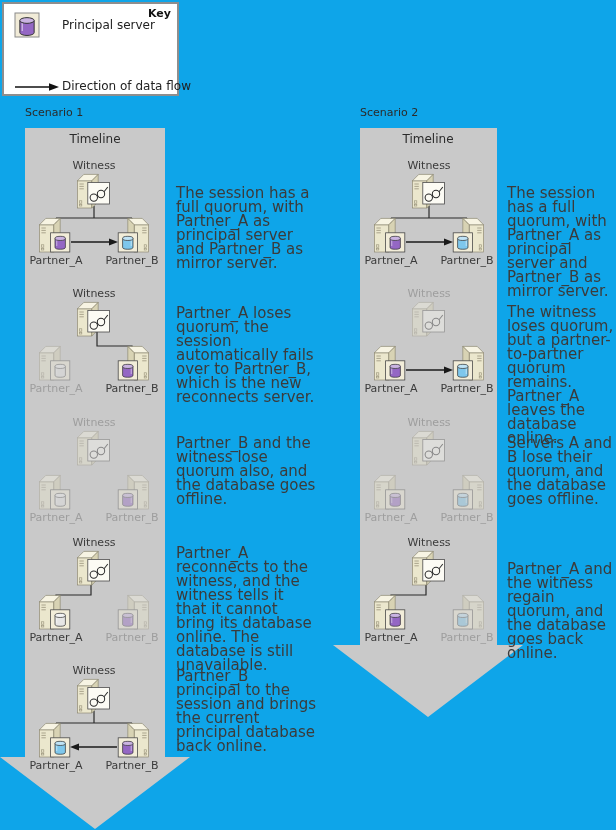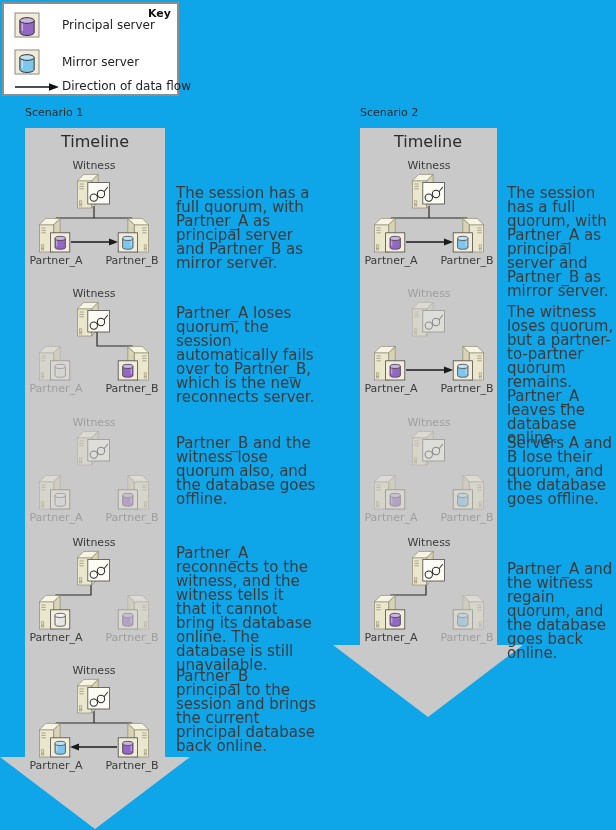--- a/index.html
+++ b/index.html
@@ -9,21 +9,21 @@
   
   .keybox{position:absolute;left:2px;top:2px;width:177px;height:94px;
           border:2px solid #8e8e8e;background:#fff;box-sizing:border-box;}
   .key-title{position:absolute;right:6px;top:3px;font-size:11px;font-weight:bold;color:#111;}
   .key-row{position:absolute;left:10px;height:26px;width:160px;}
   .key-row svg{position:absolute;left:0;top:0;}
   .key-label{position:absolute;left:48px;top:50%;transform:translateY(-50%);
              font-size:12px;color:#222;white-space:nowrap;}
   
   .scenario-title{position:absolute;font-size:11px;color:#2b2b2b;white-space:nowrap;}
-  .timeline-label{position:absolute;font-size:16px;color:#2b2b2b;text-align:center;}
+  .timeline-label{position:absolute;font-size:12px;color:#2b2b2b;text-align:center;}
   .caption{position:absolute;font-size:15px;line-height:14px;color:#3b3b3b;}
   
   svg.stage{position:absolute;overflow:visible;}
   .link{stroke:#2b2b2b;stroke-width:1.2;fill:none;}
   .flow{stroke:#1a1a1a;stroke-width:1.4;fill:none;}
   .lbl{font-size:11px;fill:#3b3b3b;font-family:"DejaVu Sans",sans-serif;}
   .lbl.faded{fill:#9e9e9e;}
   use.faded{opacity:.4;}
 </style>
 </head>
@@ -74,27 +74,20 @@
   </svg>
 
   <div class="keybox">
     <div class="key-title">Key</div>
     <div class="key-row" style="top:8px">
       <svg width="26" height="26" viewBox="0 0 26 26" style="color: rgb(148, 103, 196);">
         <rect x="1" y="1" width="24" height="24" fill="#f1ebd8" stroke="#8a8a8a"></rect>
         <use href="#g-cyl" transform="translate(13,14) scale(1.1)"></use>
       </svg>
       <span class="key-label">Principal server</span>
-    </div>
-    <div class="key-row" style="top:45px">
-      <svg width="26" height="26" viewBox="0 0 26 26" style="color: rgb(126, 199, 236);">
-        <rect x="1" y="1" width="24" height="24" fill="#f1ebd8" stroke="#8a8a8a"></rect>
-        <use href="#g-cyl" transform="translate(13,14) scale(1.1)"></use>
-      </svg>
-      <span class="key-label">Mirror server</span>
     </div>
     <div class="key-row" style="top:74px;height:16px">
       <svg width="46" height="10" viewBox="0 0 46 10" style="top:4px">
         <line x1="1" y1="5" x2="36" y2="5" stroke="#111" stroke-width="1.4"></line>
         <polygon points="45,5 35,1.2 35,8.8" fill="#111"></polygon>
       </svg>
       <span class="key-label">Direction of data flow</span>
     </div>
   </div>
 

